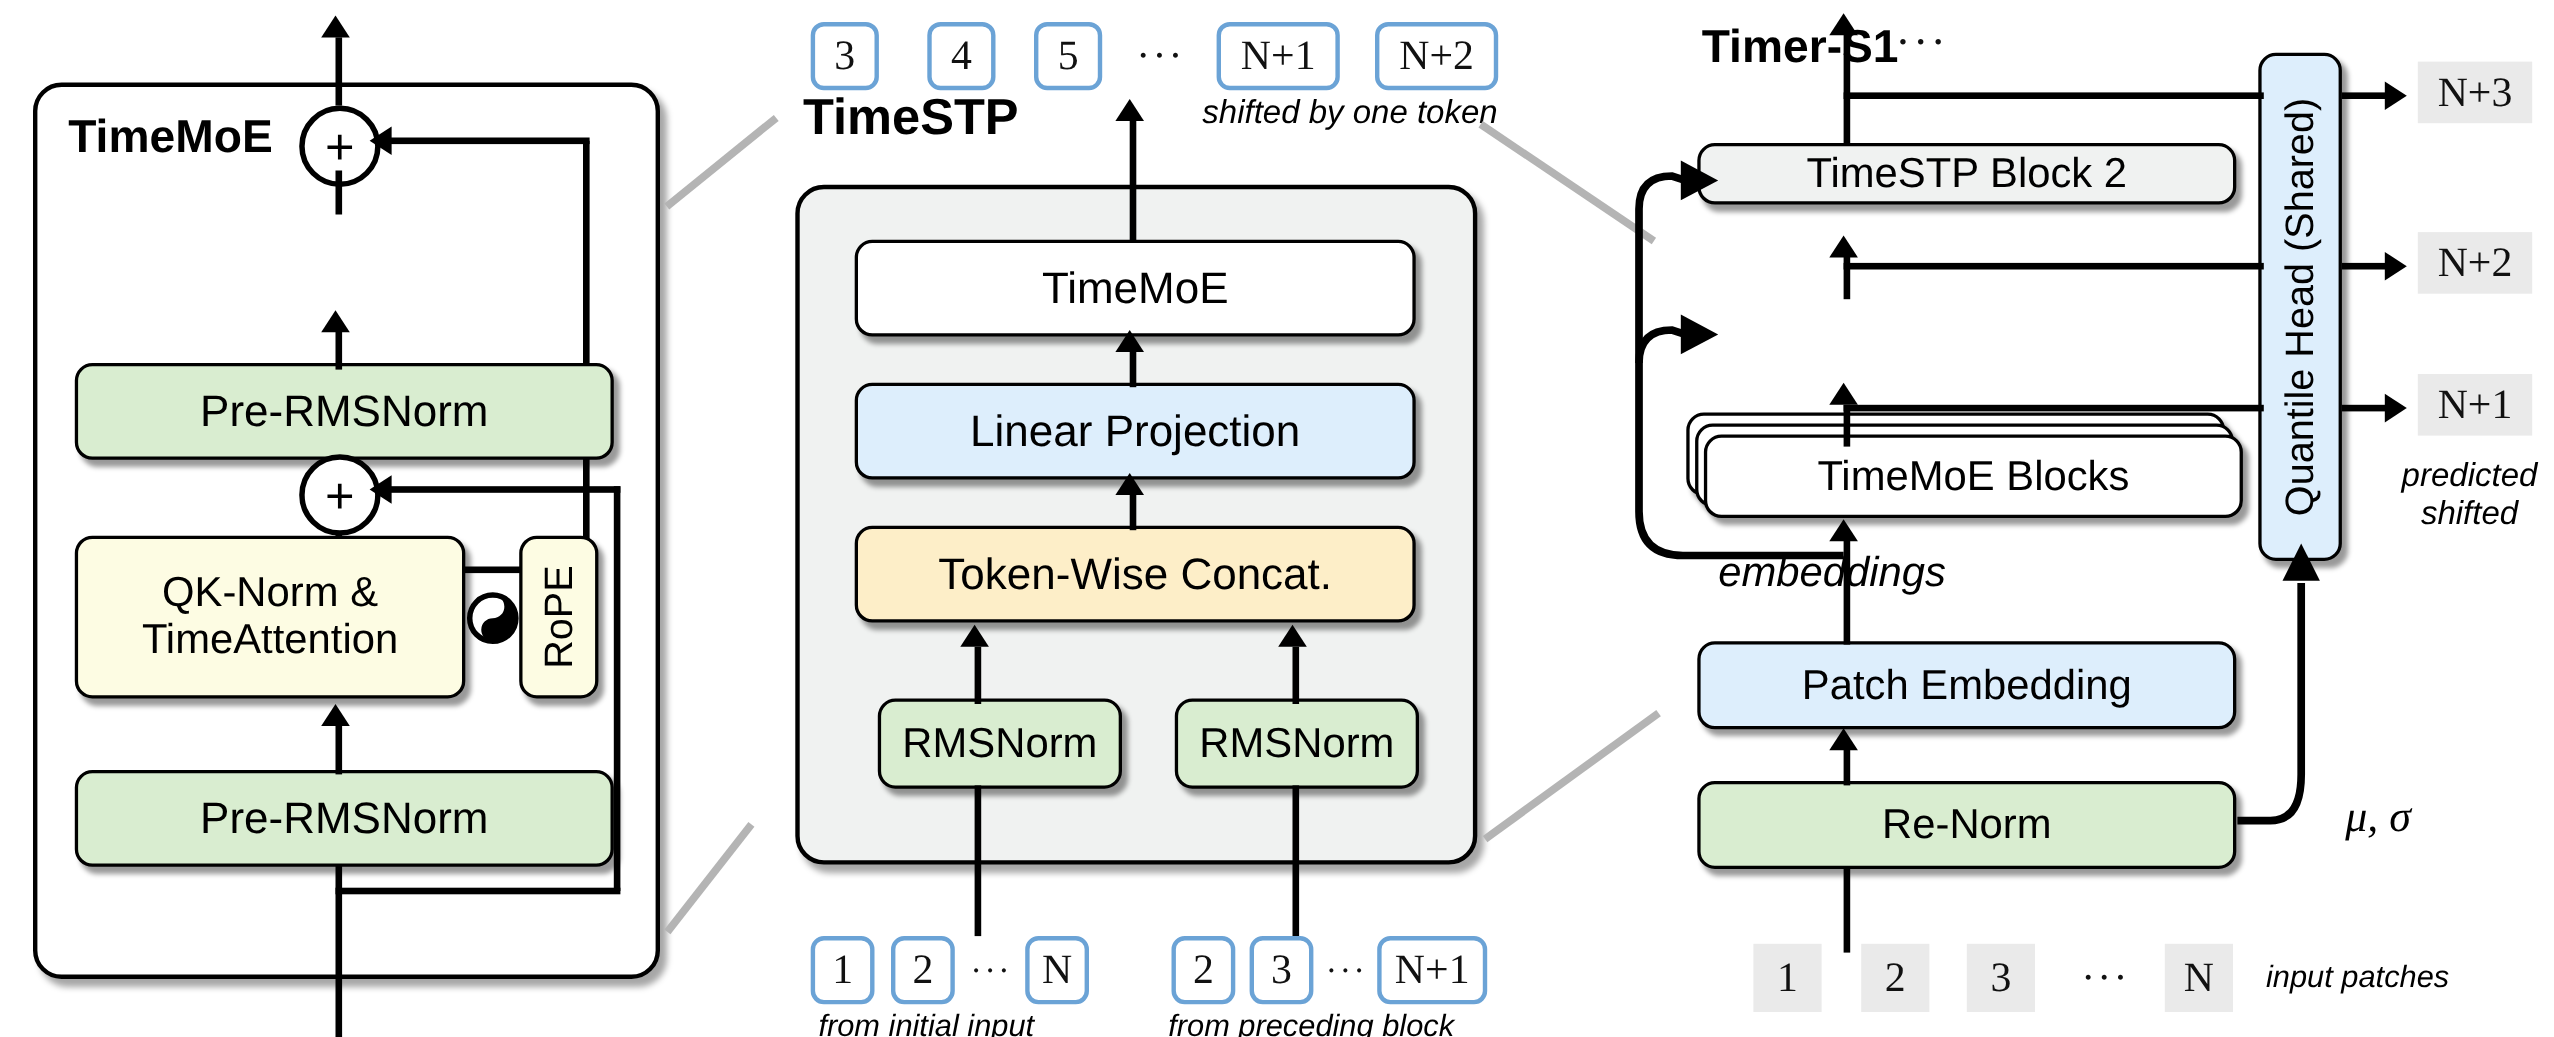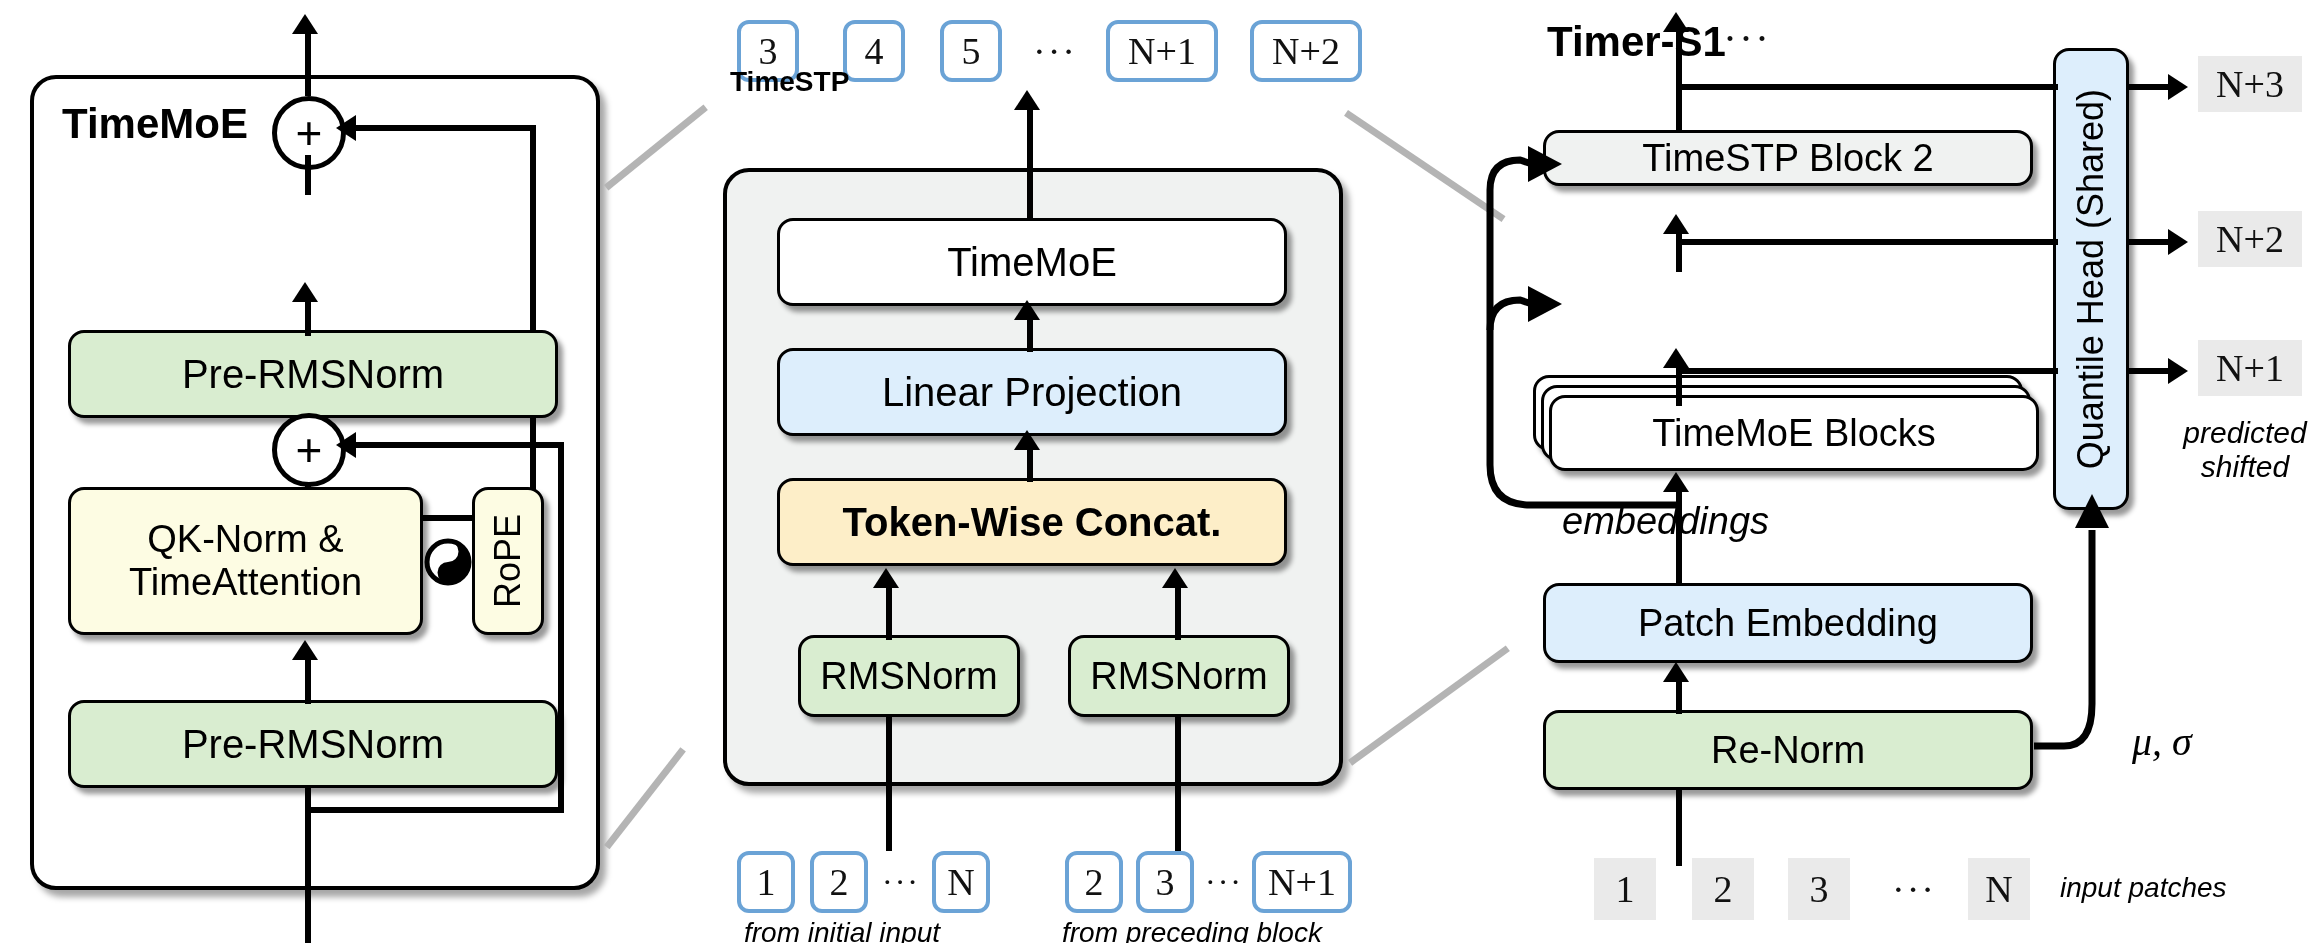--- a/index.html
+++ b/index.html
@@ -133,38 +133,39 @@
   <div class="dots" style="left:1016px;top:20px;width:78px;height:62px;font-size:38px;">
     <span>···</span>
   </div>
   <div class="chip" style="left:1106px;top:20px;width:112px;height:62px;font-size:38px;">
     <span>N+1</span>
   </div>
   <div class="chip" style="left:1250px;top:20px;width:112px;height:62px;font-size:38px;">
     <span>N+2</span>
   </div>
 
-  <div class="hdr" style="left:730px;top:66px;font-size:28px;">TimeSTP</div>
+  <div class="hdr" style="left:730px;top:79px;font-size:46px;">TimeSTP</div>
+  <div class="ital" style="left:1093px;top:86px;font-size:30px;">shifted by one token</div>
 
   <div class="panelbg" style="left:723px;top:168px;width:620px;height:618px;"></div>
 
   <div class="vline" style="left:1027px;top:110px;height:113px;"></div>
   <div class="arrowup" style="left:1014px;top:90px;"></div>
 
   <div class="box white" style="left:777px;top:218px;width:510px;height:88px;font-size:40px;">
     <span>TimeMoE</span>
   </div>
 
   <div class="box blue" style="left:777px;top:348px;width:510px;height:88px;font-size:40px;">
     <span>Linear Projection</span>
   </div>
   <div class="vline" style="left:1027px;top:318px;height:34px;"></div>
   <div class="arrowup" style="left:1014px;top:300px;"></div>
 
-  <div class="box yellow" style="left:777px;top:478px;width:510px;height:88px;font-size:40px;font-weight:bold;">
+  <div class="box yellow" style="left:777px;top:478px;width:510px;height:88px;font-size:40px;">
     <span>Token-Wise Concat.</span>
   </div>
   <div class="vline" style="left:1027px;top:448px;height:34px;"></div>
   <div class="arrowup" style="left:1014px;top:430px;"></div>
 
   <div class="box green" style="left:798px;top:635px;width:222px;height:82px;font-size:38px;">
     <span>RMSNorm</span>
   </div>
   <div class="vline" style="left:886px;top:588px;height:52px;"></div>
   <div class="arrowup" style="left:873px;top:568px;"></div>

